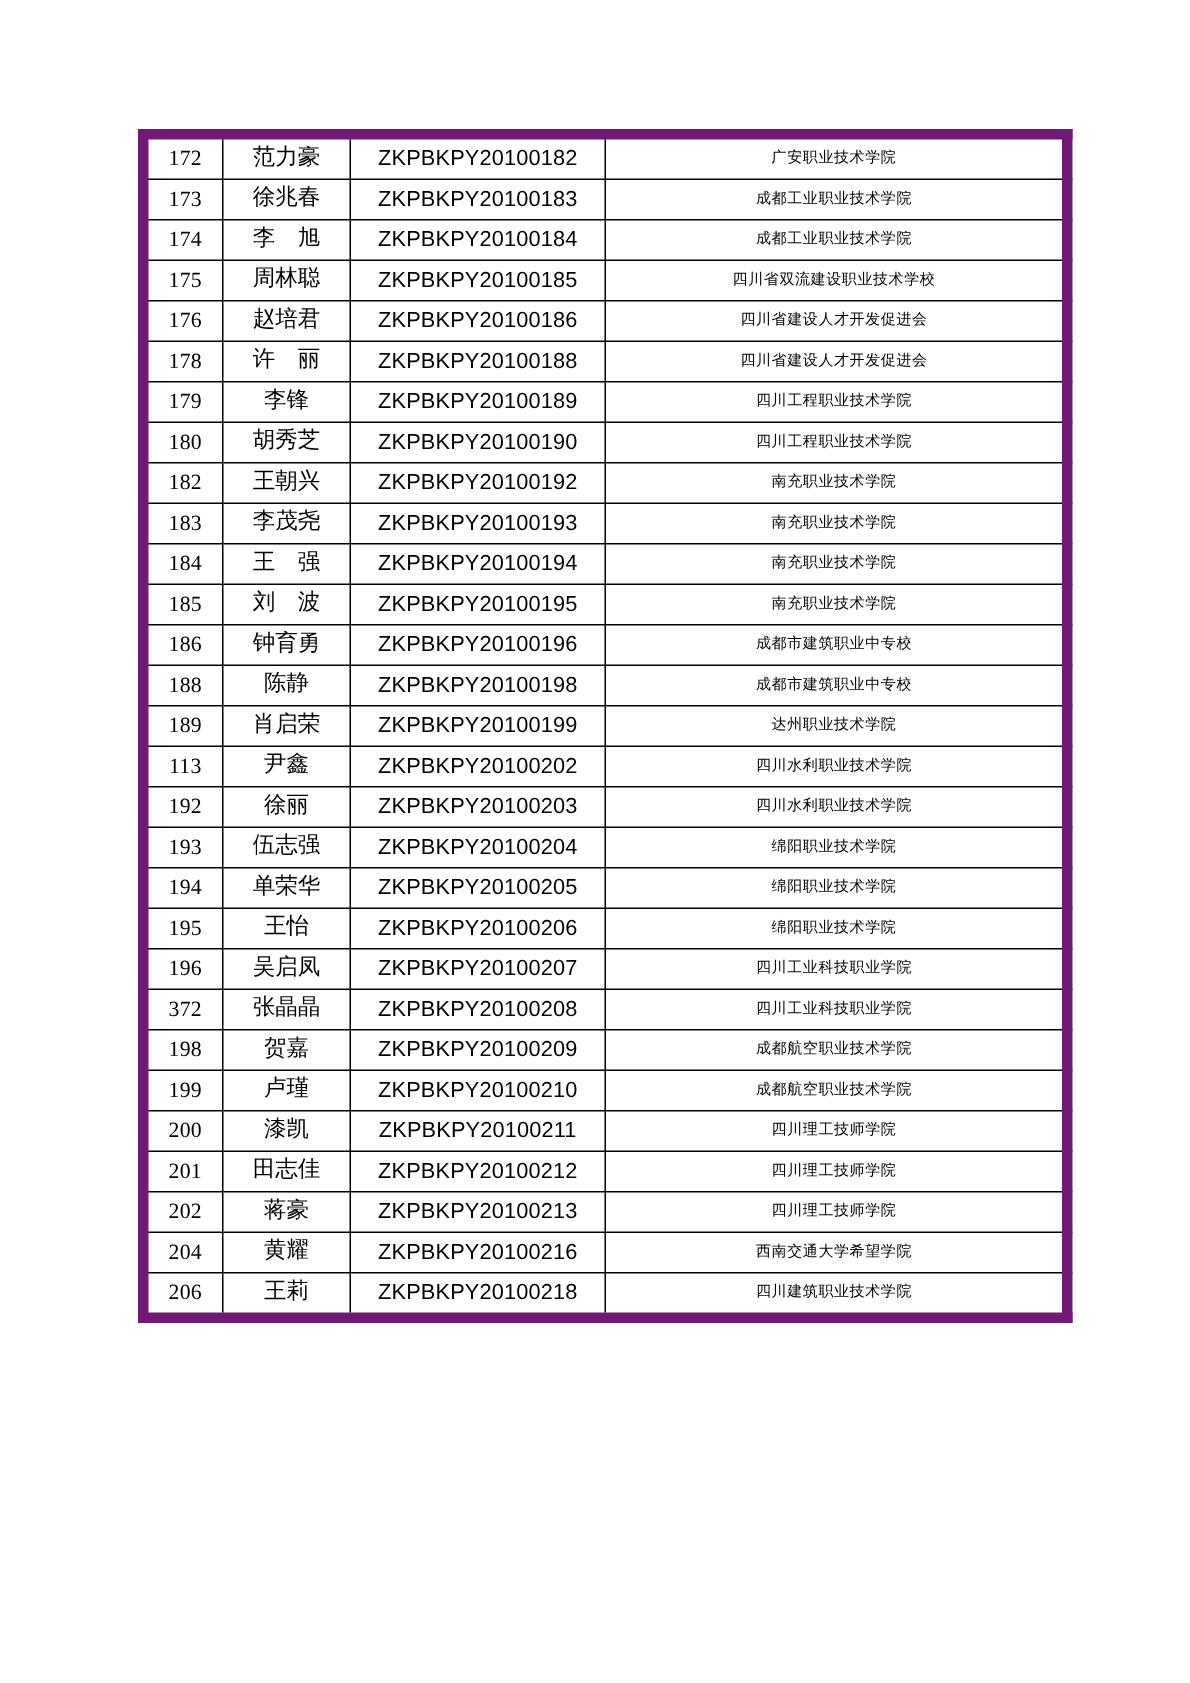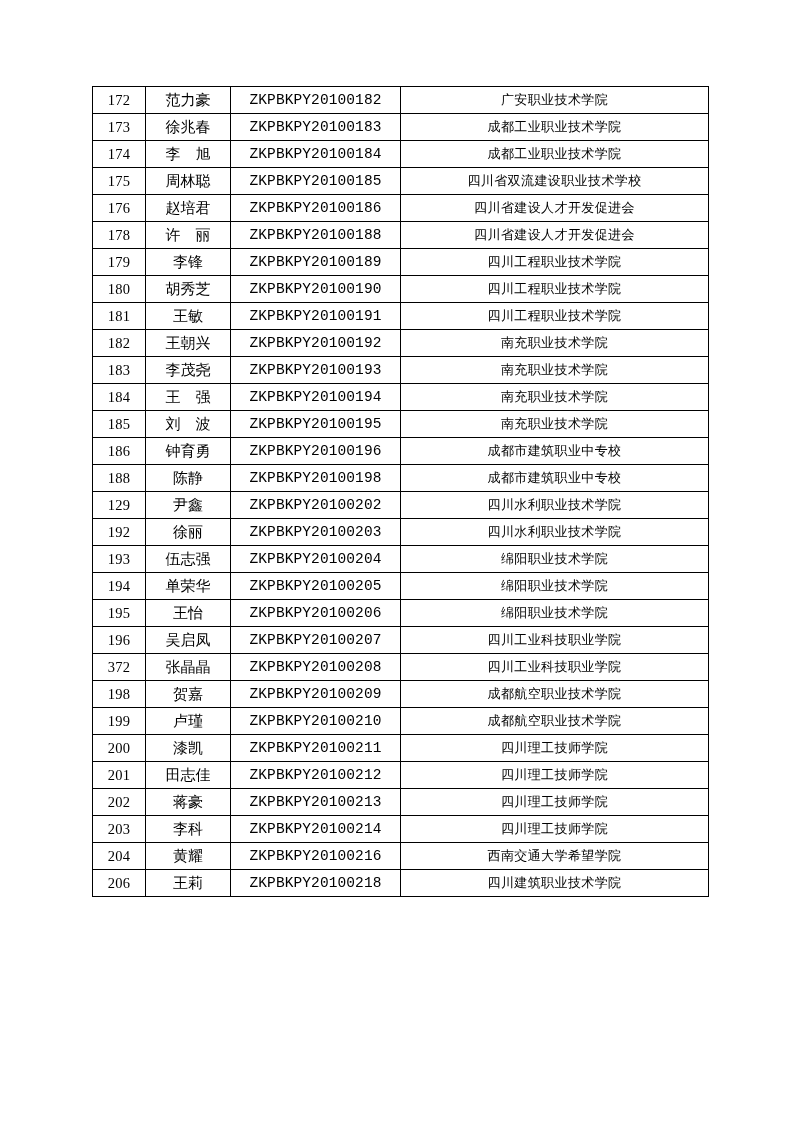--- a/index.html
+++ b/index.html
@@ -25,21 +25,21 @@
   .table-wrap {
     position: absolute;
     left: 92px;
     top: 86px;
     width: 616px;
   }
   table.roster {
     border-collapse: collapse;
     table-layout: fixed;
     width: 616px;
-    border: 1px solid #701a75;
+    border: 7px solid #701a75;
   }
   table.roster col.c-index { width: 53px; }
   table.roster col.c-name  { width: 85px; }
   table.roster col.c-code  { width: 170px; }
   table.roster col.c-org   { width: 308px; }
 
   table.roster td {
     border: 1px solid #000000;
     height: 26px;
     padding: 0 2px;
@@ -48,31 +48,31 @@
     line-height: 24px;
     white-space: nowrap;
     overflow: hidden;
   }
   td.idx {
     font-family: "Liberation Serif", "DejaVu Serif", serif;
     font-size: 14.5px;
     letter-spacing: 0.2px;
   }
   td.name {
+    font-family: Liberation Mono, monospace;
+    font-size: 15px;
+  }
+  td.code {
     font-family: Liberation Sans, sans-serif;
-    font-size: 15px;
-  }
-  td.code {
-    font-family: Liberation Mono, monospace;
     font-size: 14.5px;
     letter-spacing: 0.1px;
   }
   td.org {
     font-family: Liberation Sans, sans-serif;
-    font-size: 13px;
+    font-size: 10px;
     letter-spacing: 0.4px;
   }
 </style>
 </head>
 <body>
 
 <div class="page">
   <div class="table-wrap">
     <table class="roster">
       <colgroup>
@@ -124,26 +124,20 @@
             <td class="code">ZKPBKPY20100189</td>
             <td class="org">四川工程职业技术学院</td>
           </tr>
           <tr>
             <td class="idx">180</td>
             <td class="name">胡秀芝</td>
             <td class="code">ZKPBKPY20100190</td>
             <td class="org">四川工程职业技术学院</td>
           </tr>
           <tr>
-            <td class="idx">181</td>
-            <td class="name">王敏</td>
-            <td class="code">ZKPBKPY20100191</td>
-            <td class="org">四川工程职业技术学院</td>
-          </tr>
-          <tr>
             <td class="idx">182</td>
             <td class="name">王朝兴</td>
             <td class="code">ZKPBKPY20100192</td>
             <td class="org">南充职业技术学院</td>
           </tr>
           <tr>
             <td class="idx">183</td>
             <td class="name">李茂尧</td>
             <td class="code">ZKPBKPY20100193</td>
             <td class="org">南充职业技术学院</td>
@@ -166,21 +160,27 @@
             <td class="code">ZKPBKPY20100196</td>
             <td class="org">成都市建筑职业中专校</td>
           </tr>
           <tr>
             <td class="idx">188</td>
             <td class="name">陈静</td>
             <td class="code">ZKPBKPY20100198</td>
             <td class="org">成都市建筑职业中专校</td>
           </tr>
           <tr>
-            <td class="idx">129</td>
+            <td class="idx">189</td>
+            <td class="name">肖启荣</td>
+            <td class="code">ZKPBKPY20100199</td>
+            <td class="org">达州职业技术学院</td>
+          </tr>
+          <tr>
+            <td class="idx">113</td>
             <td class="name">尹鑫</td>
             <td class="code">ZKPBKPY20100202</td>
             <td class="org">四川水利职业技术学院</td>
           </tr>
           <tr>
             <td class="idx">192</td>
             <td class="name">徐丽</td>
             <td class="code">ZKPBKPY20100203</td>
             <td class="org">四川水利职业技术学院</td>
           </tr>
@@ -235,26 +235,20 @@
           <tr>
             <td class="idx">201</td>
             <td class="name">田志佳</td>
             <td class="code">ZKPBKPY20100212</td>
             <td class="org">四川理工技师学院</td>
           </tr>
           <tr>
             <td class="idx">202</td>
             <td class="name">蒋豪</td>
             <td class="code">ZKPBKPY20100213</td>
-            <td class="org">四川理工技师学院</td>
-          </tr>
-          <tr>
-            <td class="idx">203</td>
-            <td class="name">李科</td>
-            <td class="code">ZKPBKPY20100214</td>
             <td class="org">四川理工技师学院</td>
           </tr>
           <tr>
             <td class="idx">204</td>
             <td class="name">黄耀</td>
             <td class="code">ZKPBKPY20100216</td>
             <td class="org">西南交通大学希望学院</td>
           </tr>
           <tr>
             <td class="idx">206</td>

